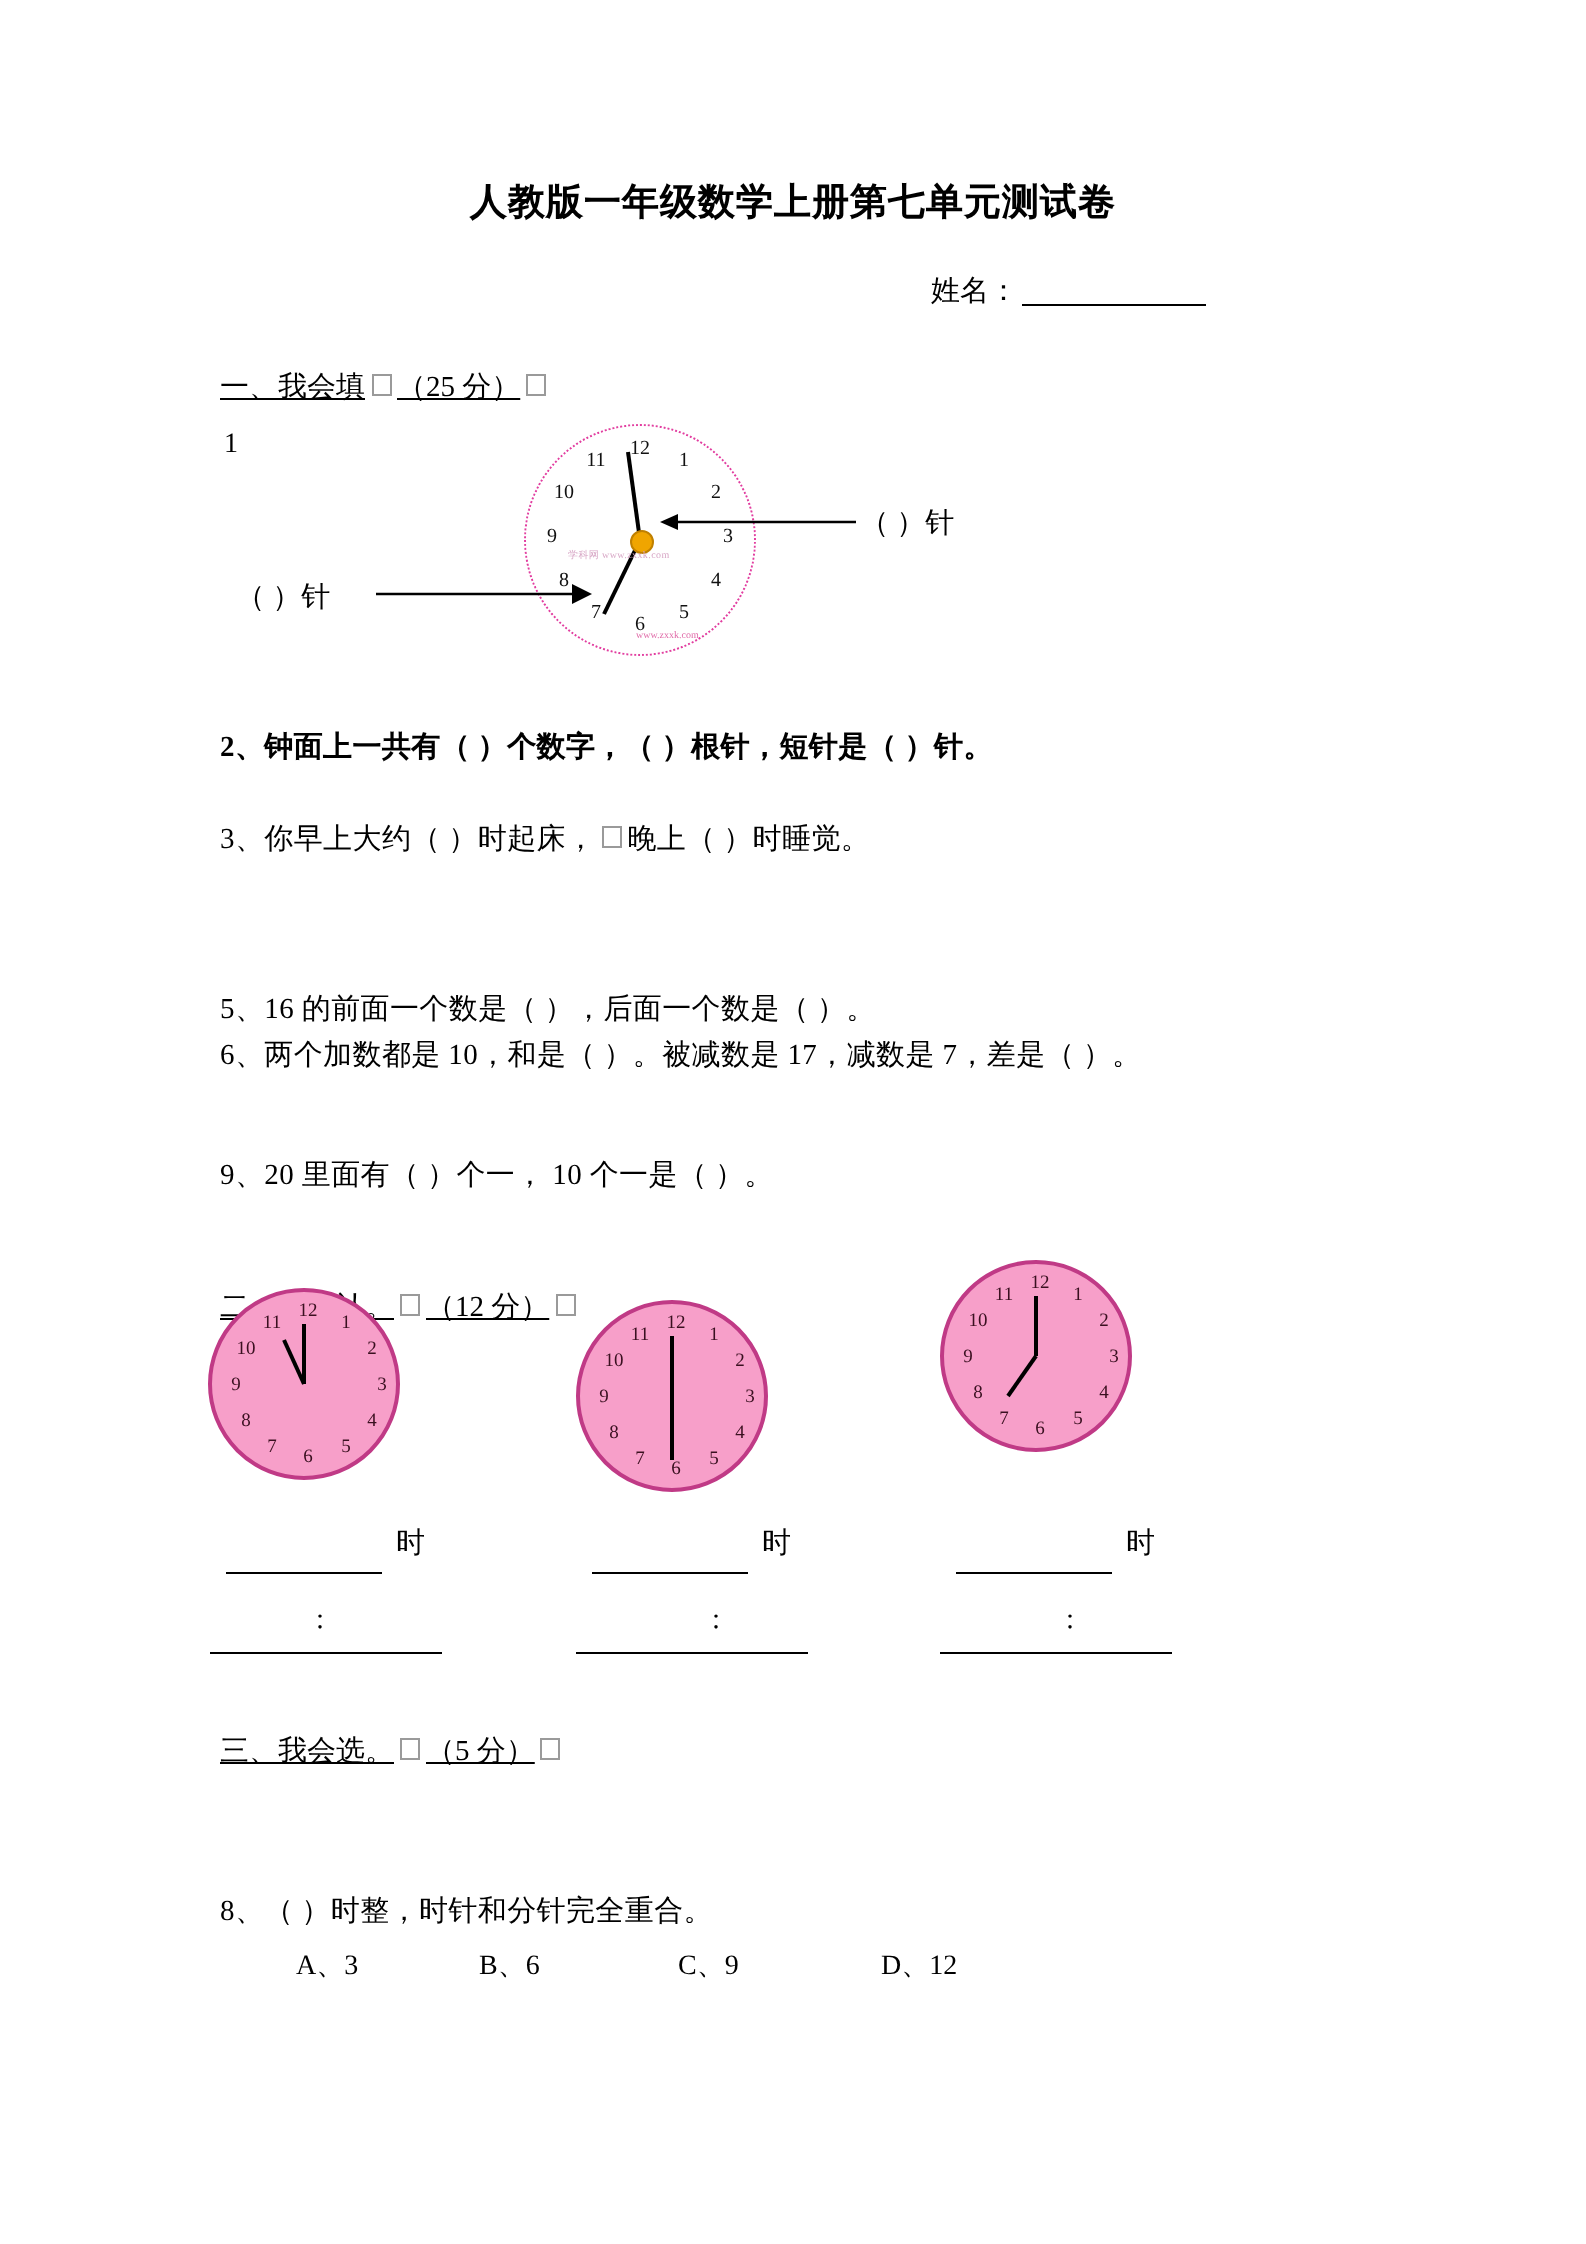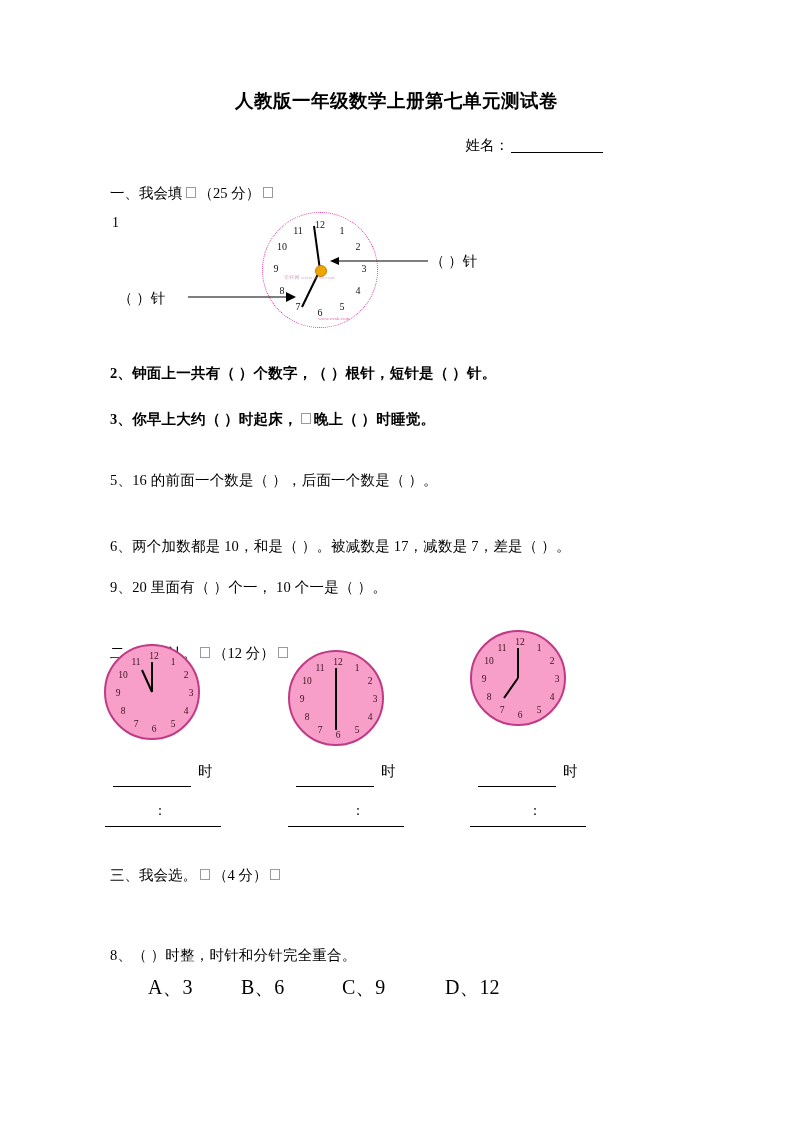--- a/index.html
+++ b/index.html
@@ -44,20 +44,21 @@
     border-bottom: 1px solid #000;
     height: 15px;
     vertical-align: -3px;
     margin-left: 2px;
   }
   .sec-head {
     position: absolute;
     left: 110px;
     font-size: 14.5px;
     white-space: nowrap;
+    text-decoration: underline;
   }
   .q {
     position: absolute;
     left: 110px;
     font-size: 14.5px;
     white-space: nowrap;
     letter-spacing: 0.2px;
   }
   .small-sq {
     display: inline-block;
@@ -179,21 +180,21 @@
   }
   .colon {
     position: absolute;
     font-size: 14.5px;
   }
 
   
   .opts {
     position: absolute;
     left: 148px;
-    font-size: 20px;
+    font-size: 14px;
   }
   .opts span { display: inline-block; }
 </style>
 </head>
 <body>
 
 <div class="page">
 
   <div class="title">人教版一年级数学上册第七单元测试卷</div>
 
@@ -241,23 +242,23 @@
   </svg>
   <div class="lbl-right">（        ）针</div>
 
   <div class="lbl-left">（      ）针</div>
   <svg class="pointer-left" viewBox="0 0 110 18">
     <line x1="0" y1="9" x2="100" y2="9" stroke="#000" stroke-width="1.2"></line>
     <polygon points="108,9 98,4 98,14" fill="#000"></polygon>
   </svg>
 
   <div class="q" style="top:364px;font-weight:bold;">2、钟面上一共有（            ）个数字，（       ）根针，短针是（        ）针。</div>
-  <div class="q" style="top:410px;font-weight:bold;"><span>3、你早上大约（       ）时起床，</span><span class="small-sq"></span><span>晚上（          ）时睡觉。</span></div>
-  <div class="q" style="top:471px;">5、16 的前面一个数是（          ），后面一个数是（            ）。</div>
-  <div class="q" style="top:537px;">6、两个加数都是 10，和是（     ）。被减数是 17，减数是 7，差是（    ）。</div>
+  <div class="q" style="top:410px;"><span>3、你早上大约（       ）时起床，</span><span class="small-sq"></span><span>晚上（          ）时睡觉。</span></div>
+  <div class="q" style="top:495px;">5、16 的前面一个数是（          ），后面一个数是（            ）。</div>
+  <div class="q" style="top:518px;">6、两个加数都是 10，和是（     ）。被减数是 17，减数是 7，差是（    ）。</div>
   <div class="q" style="top:578px;">9、20 里面有（     ）个一， 10 个一是（           ）。</div>
 
   <div class="sec-head" style="top:644px;">
     <span>二、我会认。</span><span class="small-sq"></span><span>（12 分）</span><span class="small-sq"></span>
   </div>
 
   <div class="pinkclock" style="left:104px; top:644px;">
     <div class="pinknum" style="left:42px; top:6px;">12</div>
     <div class="pinknum" style="left:61px; top:12px;">1</div>
     <div class="pinknum" style="left:74px; top:25px;">2</div>
@@ -326,21 +327,21 @@
   <div class="blank-line" style="left:105px; top:826px; width:116px;"></div>
   <div class="colon" style="left:158px; top:802px;">:</div>
 
   <div class="blank-line" style="left:288px; top:826px; width:116px;"></div>
   <div class="colon" style="left:356px; top:802px;">:</div>
 
   <div class="blank-line" style="left:470px; top:826px; width:116px;"></div>
   <div class="colon" style="left:533px; top:802px;">:</div>
 
   <div class="sec-head" style="top:866px;">
-    <span>三、我会选。</span><span class="small-sq"></span><span>（4 分）</span><span class="small-sq"></span>
+    <span>三、我会选。</span><span class="small-sq"></span><span>（5 分）</span><span class="small-sq"></span>
   </div>
 
   <div class="q" style="top:946px;">8、（       ）时整，时针和分针完全重合。</div>
 
   <div class="opts" style="top:974px;">
     <span style="width:88px;">A、3</span>
     <span style="width:96px;">B、6</span>
     <span style="width:98px;">C、9</span>
     <span>D、12</span>
   </div>

